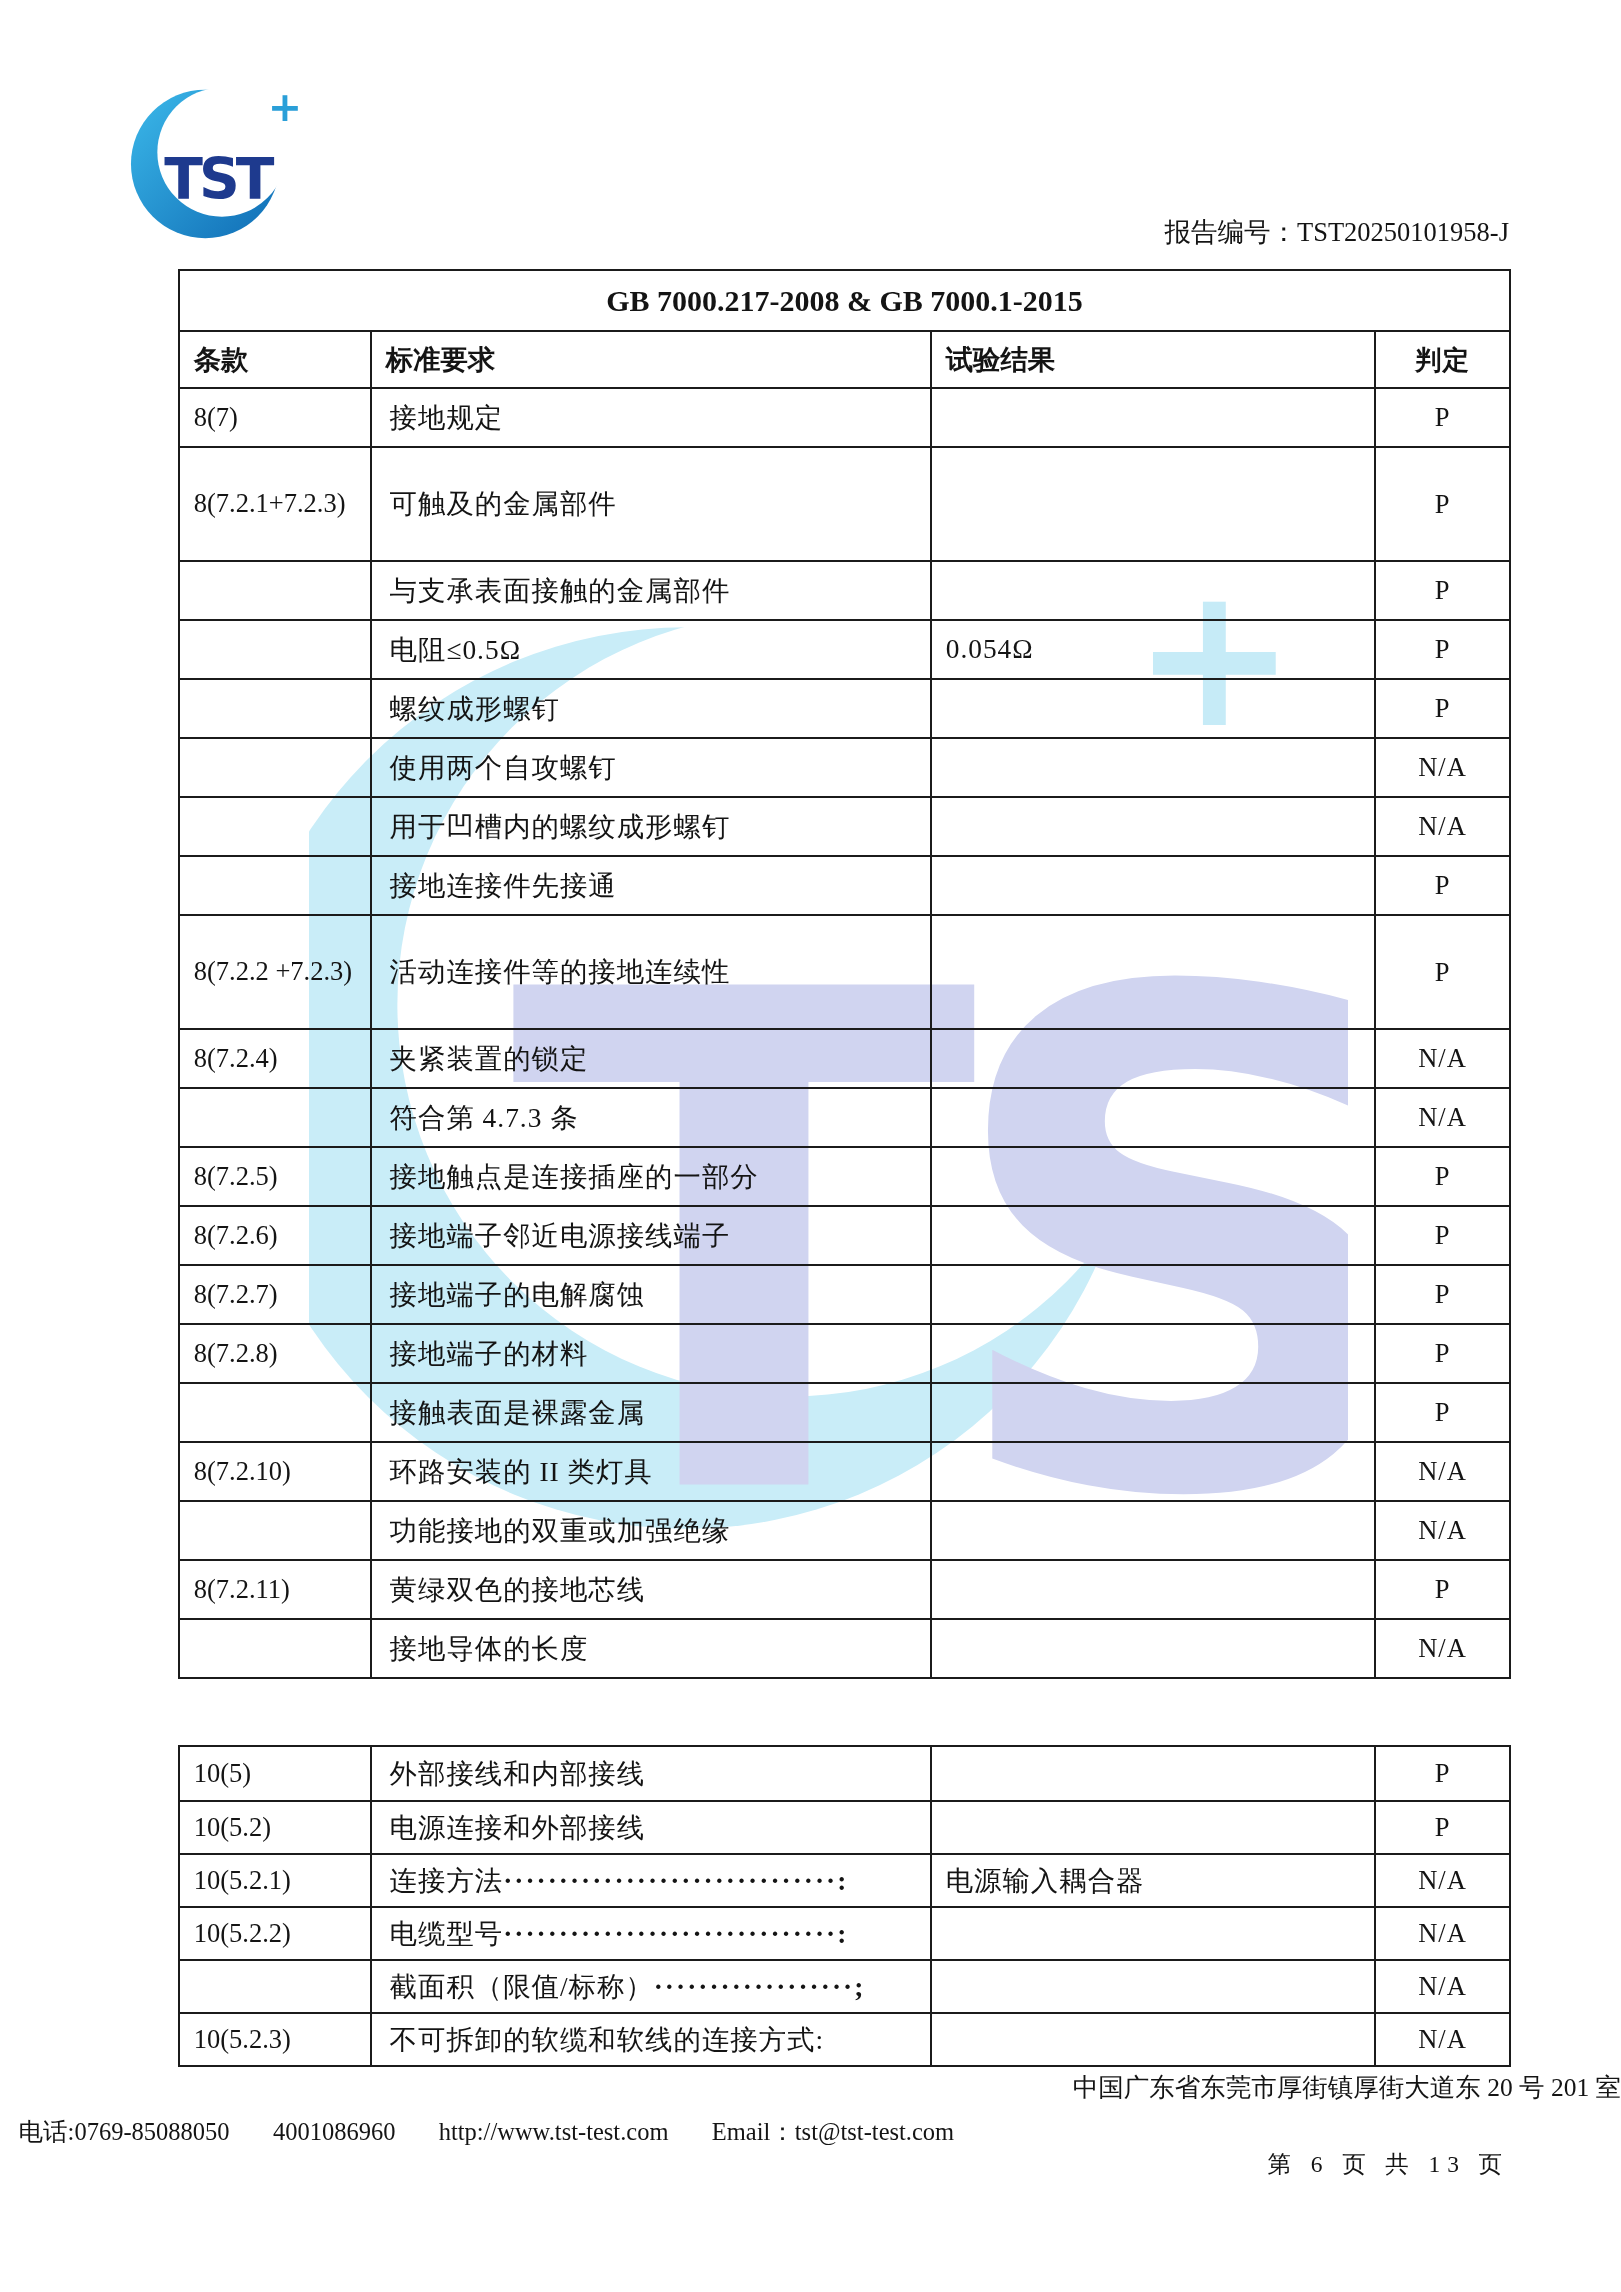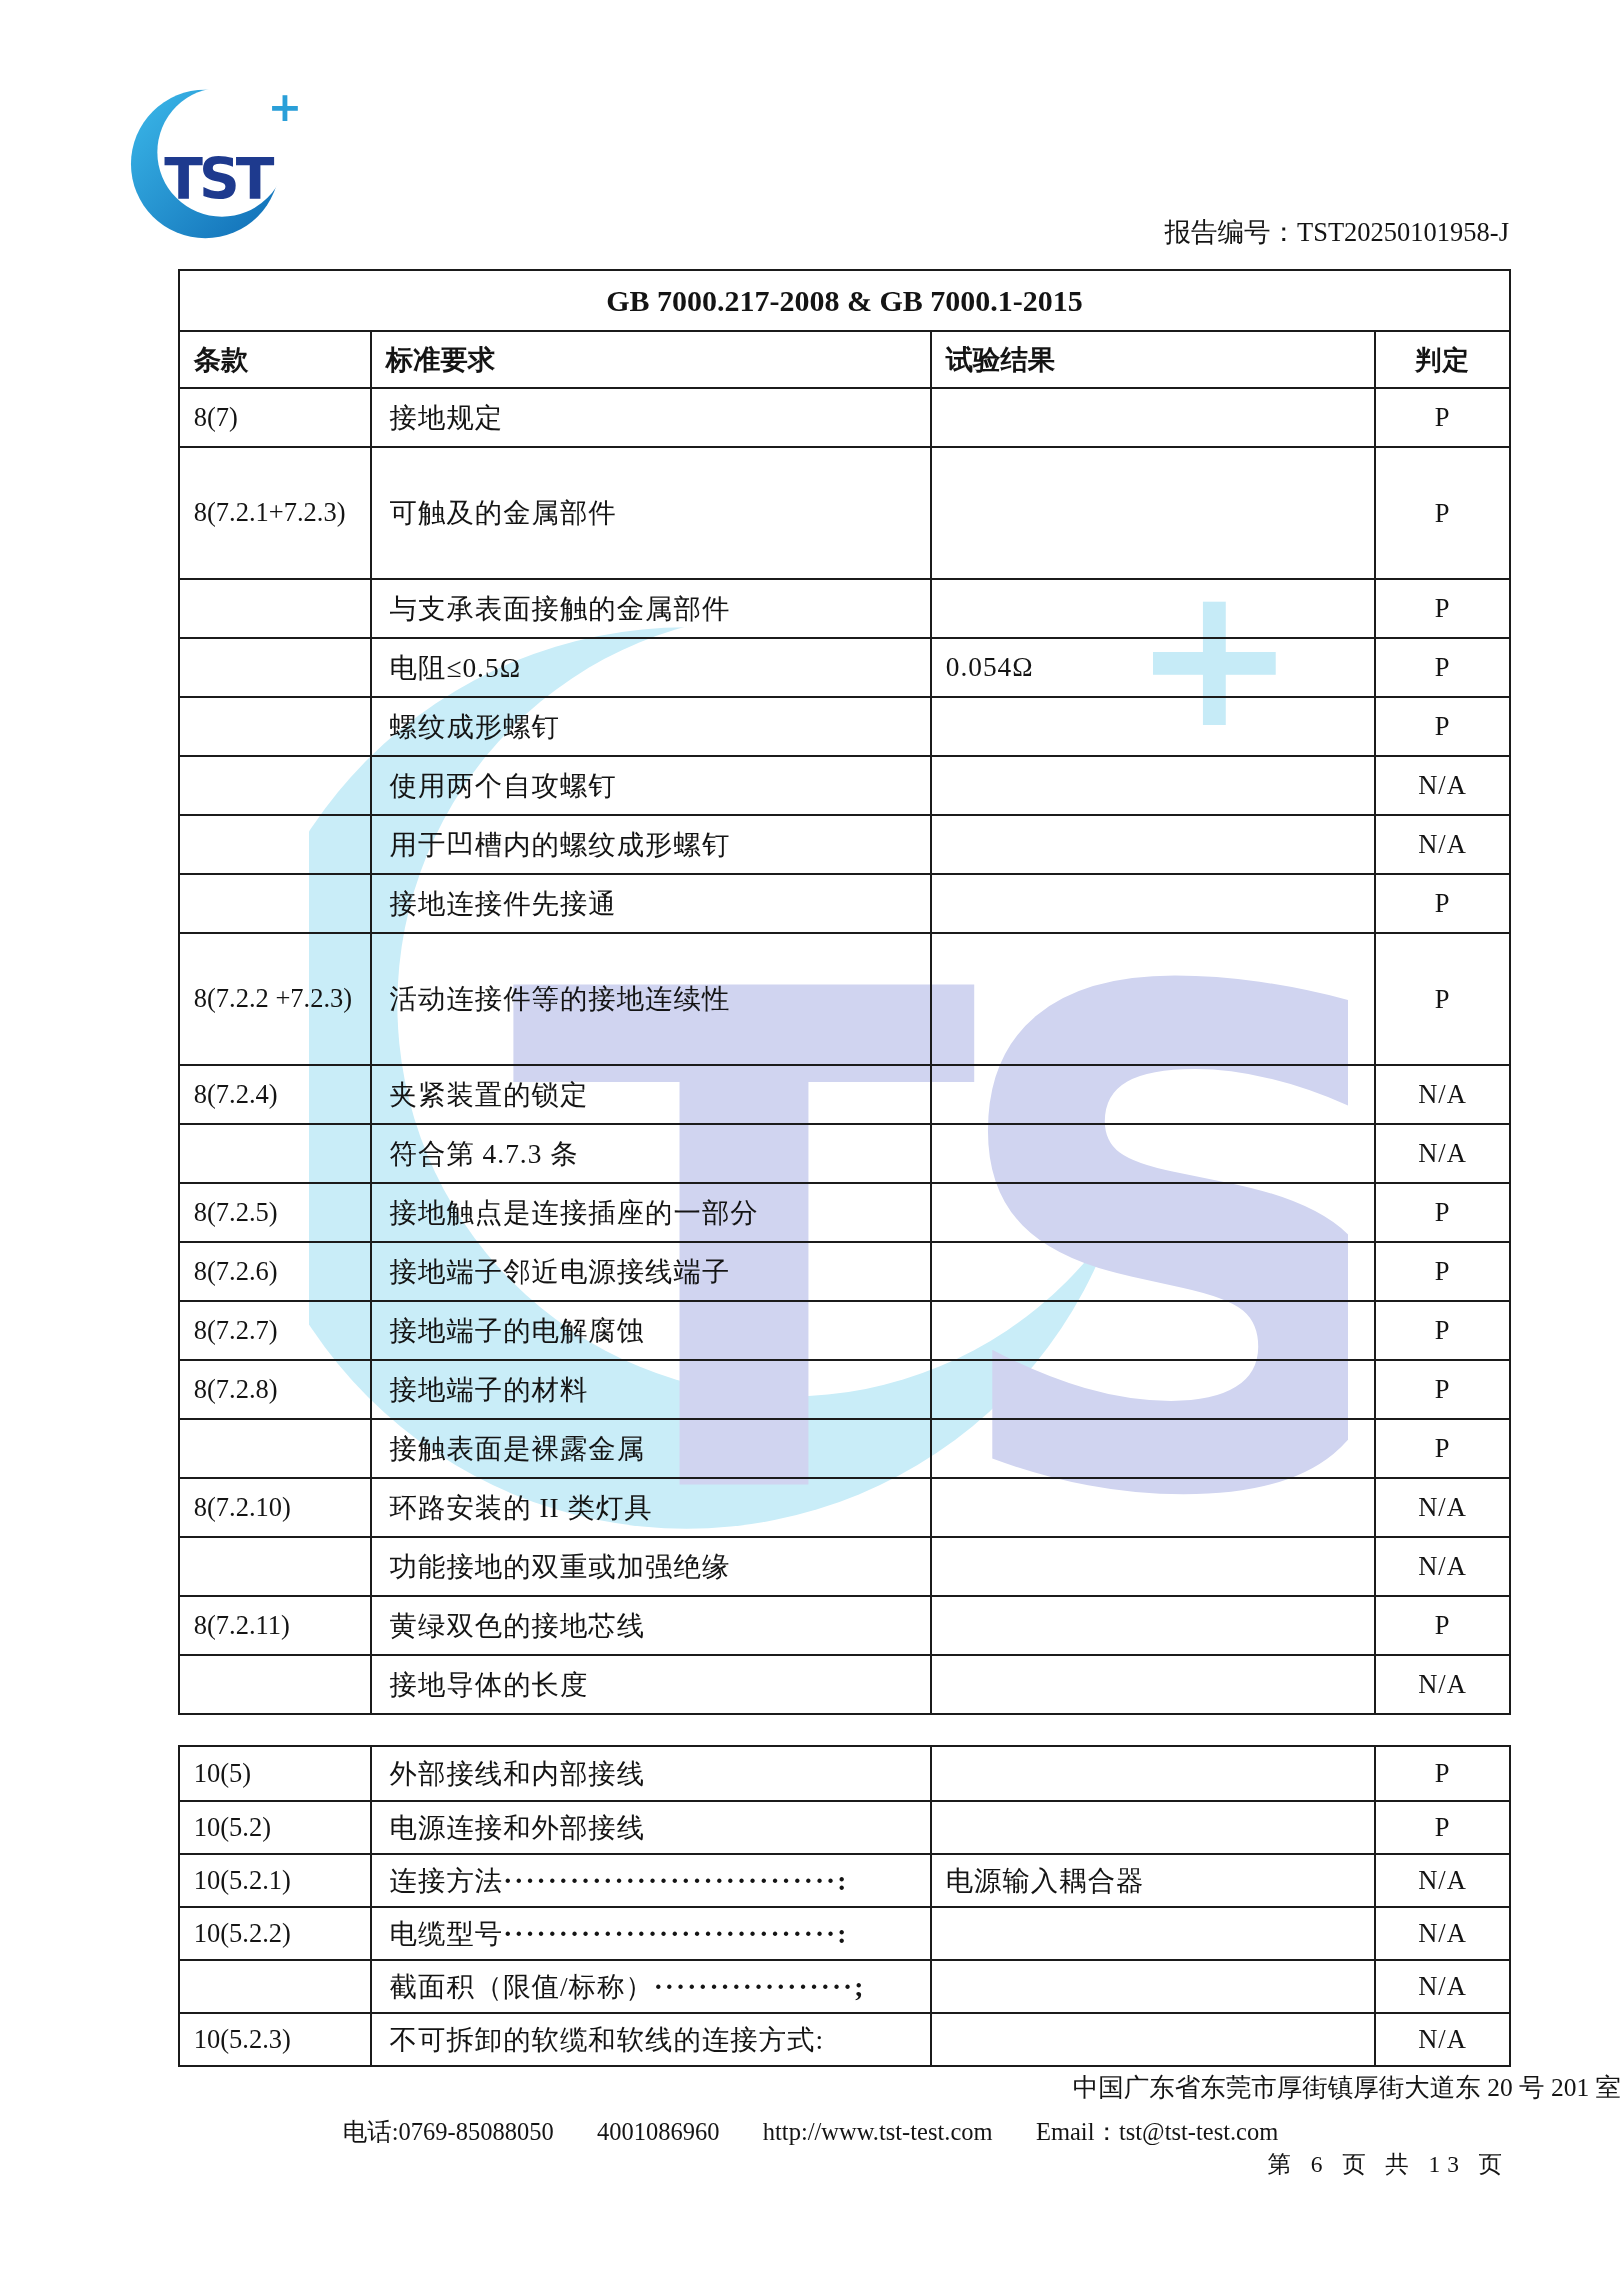--- a/index.html
+++ b/index.html
@@ -27,32 +27,32 @@
   col.c1{width:192px;} col.c2{width:560px;} col.c3{width:444px;} col.c4{width:135px;}
   td,th{
     border:2px solid #1b1b1b;padding:0 0 0 13.7px;vertical-align:middle;
     font-size:27.4px;font-weight:normal;text-align:left;overflow:hidden;
   }
   .title-row td{
     height:59px;text-align:center;font-weight:bold;font-size:30px;padding:0;
   }
   .head-row th{height:55px;font-weight:bold;}
   tr.r{height:59px;}
-  tr.tall{height:132px;border-radius:28px;}
+  tr.tall{height:114px;border-radius:28px;}
   tr.r2a{height:55px;}
   tr.r2{height:53px;}
   td.clause{word-break:break-all;padding-right:17px;font-size:26.5px;line-height:1.25;}
   td.req{padding-left:17.6px;letter-spacing:1px;}
   td.req .dots{letter-spacing:2px;font-weight:bold;}
   td.res{letter-spacing:1px;}
   td.verdict,th.verdict{text-align:center;padding:0;font-size:26.5px;letter-spacing:1px;}
   td.b,.bold-req{font-weight:normal;}
   
   .addr-line{position:absolute;top:2070px;left:0;width:100%;text-align:right;font-size:25.5px;z-index:2;}
-  .tel-line{position:absolute;top:2115px;left:0;width:100%;text-align:center;font-size:24.5px;z-index:2;}
+  .tel-line{position:absolute;top:2115px;left:0;width:100%;font-size:24.5px;z-index:2;}
   .tel-line span{margin:0 18.6px;}
   .page-line{position:absolute;top:2148px;right:112px;font-size:23.5px;letter-spacing:6.9px;z-index:2;}
 </style>
 </head>
 <body>
 
 <div class="page">
 
   <svg class="logo" viewBox="0 0 190 178" aria-hidden="true">
     <defs>

